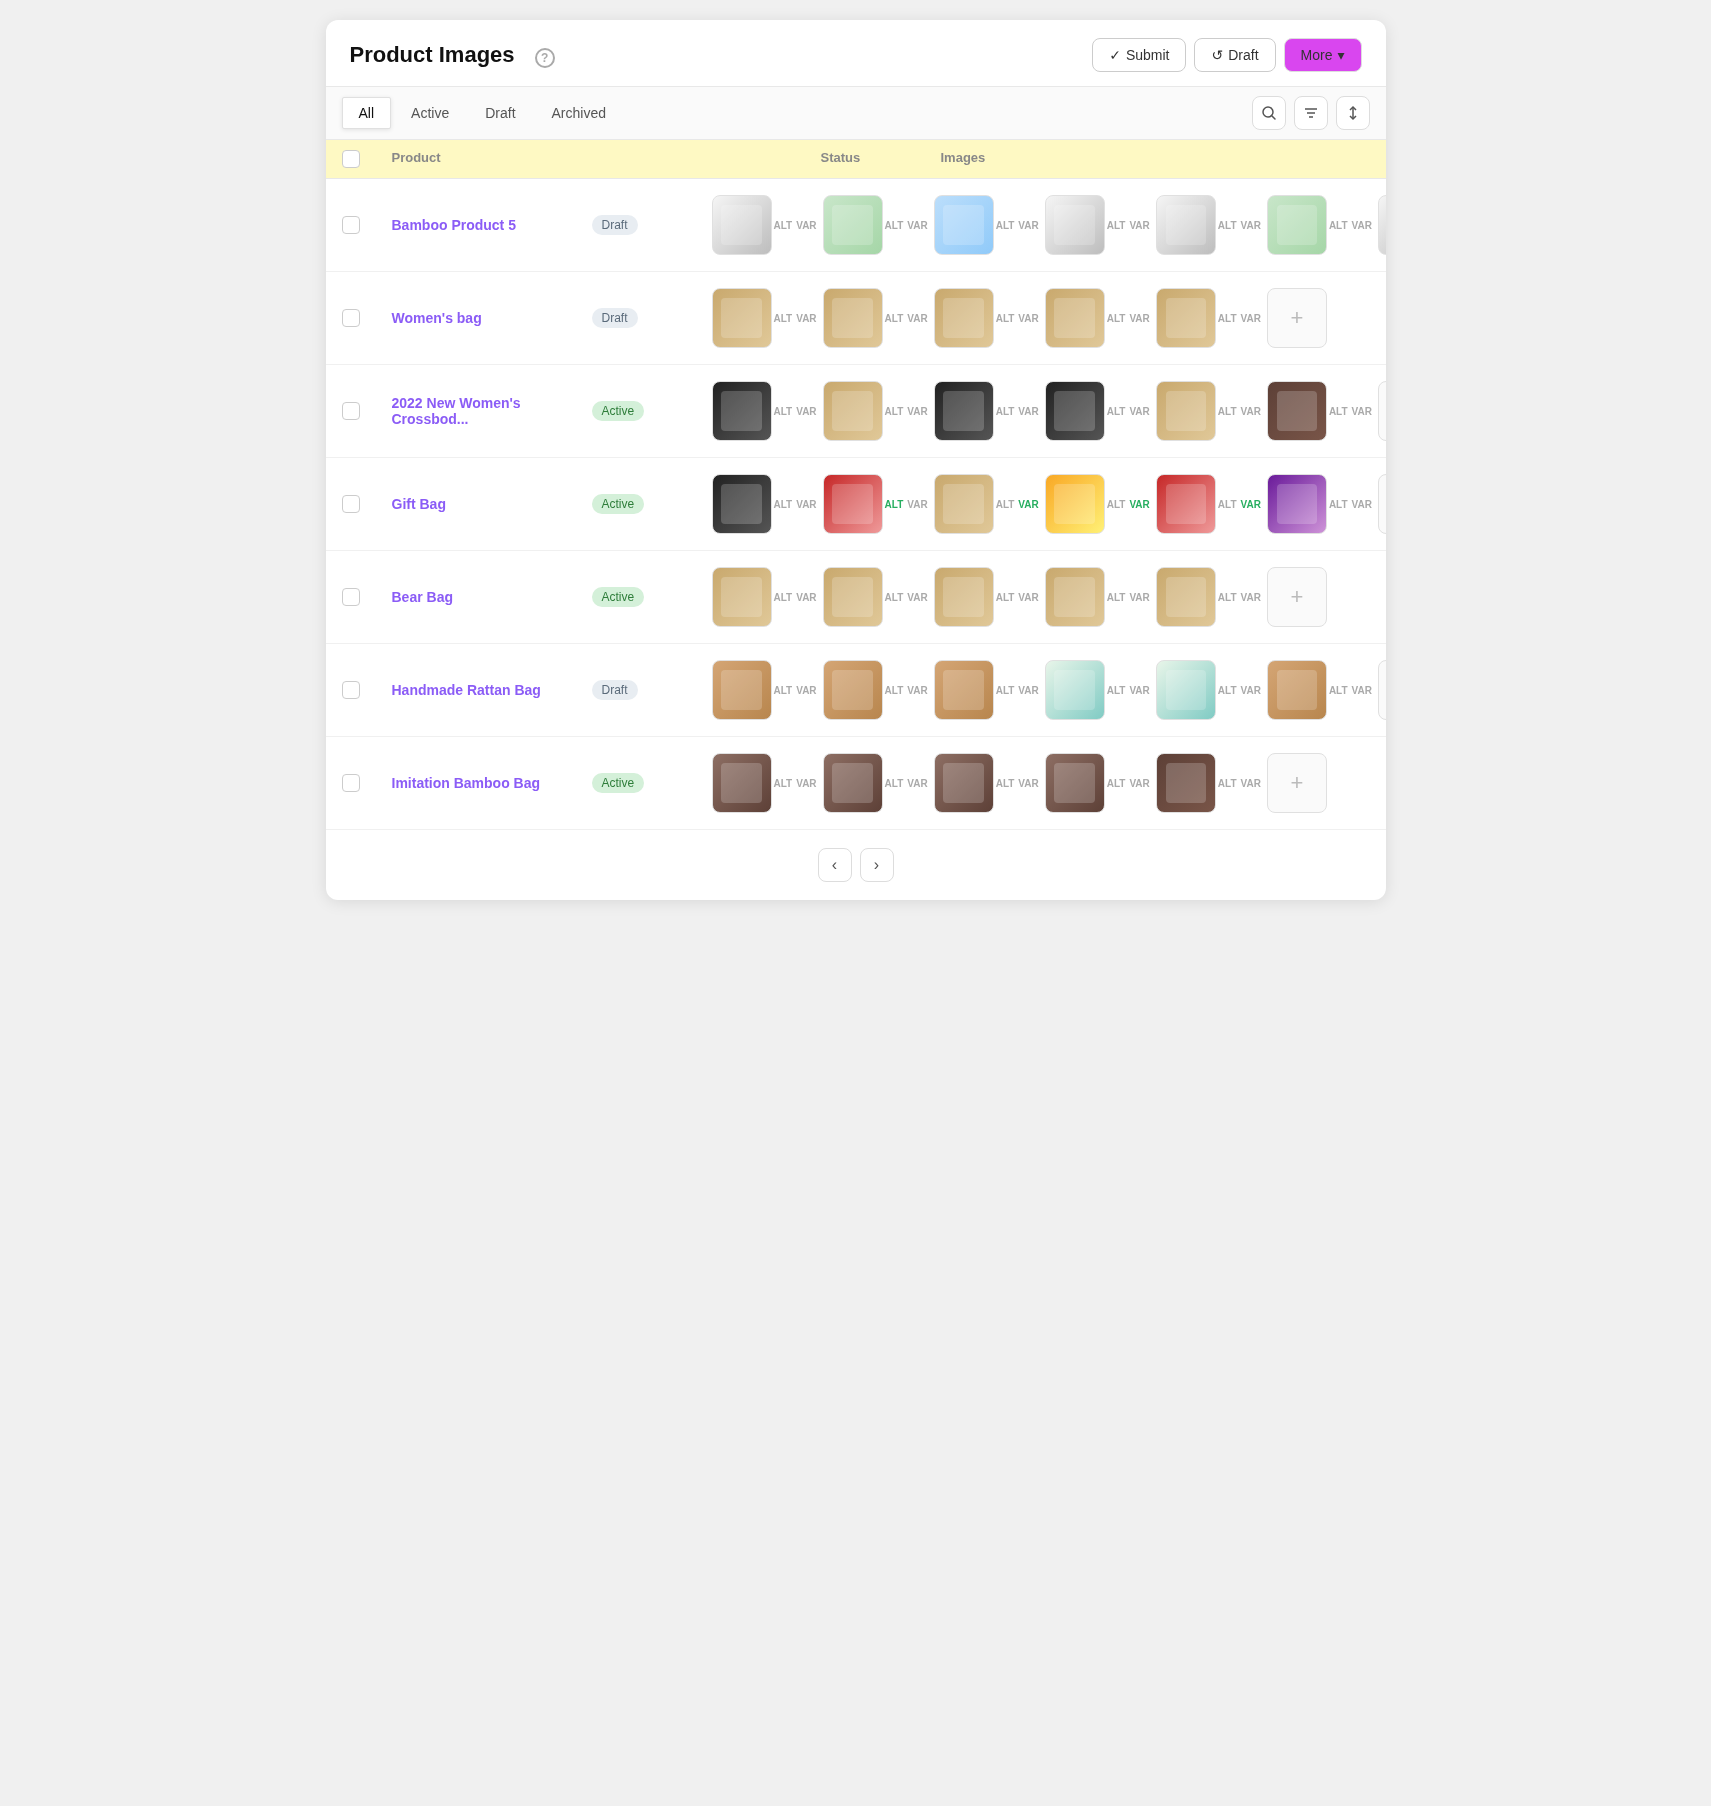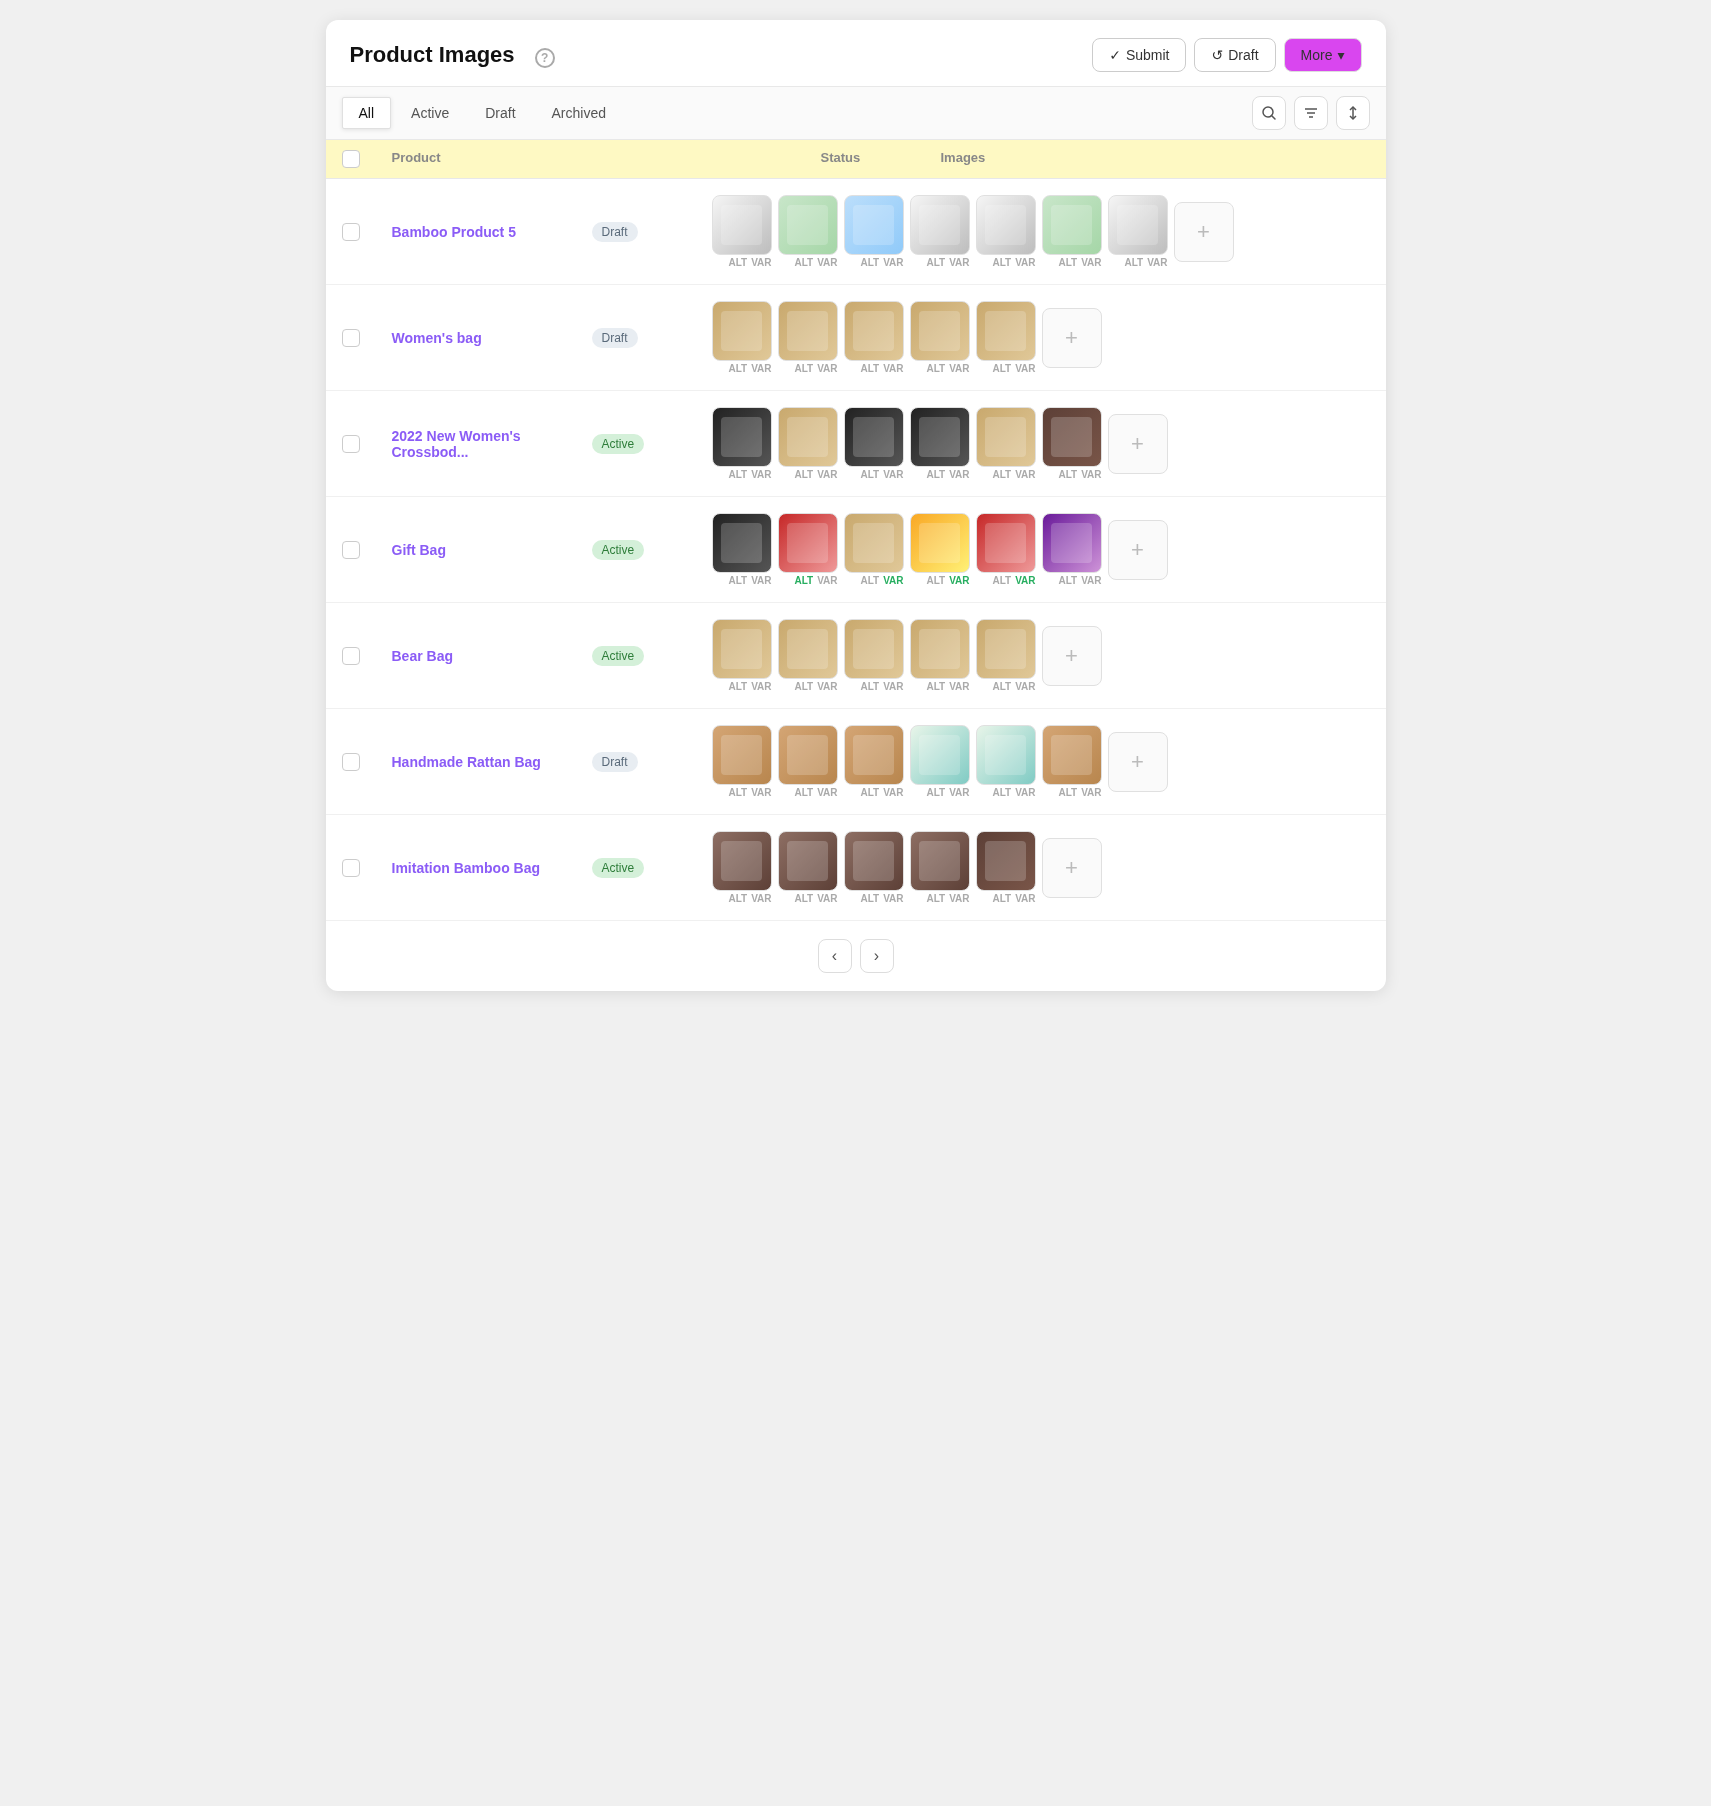--- a/index.html
+++ b/index.html
@@ -177,22 +177,21 @@
       color: #2e7d3a;
     }
     .images-cell {
       display: flex;
       align-items: center;
       gap: 6px;
       flex-wrap: nowrap;
     }
     .img-wrapper {
       display: flex;
-      flex-direction: column;
-      align-items: flex-end;
+      align-items: center;
       gap: 2px;
     }
     .img-thumb {
       width: 60px; height: 60px;
       border-radius: 8px;
       border: 1px solid #e0e0e0;
       object-fit: cover;
       background: #f5f5f5;
       display: flex; align-items: center; justify-content: center;
       overflow: hidden;

